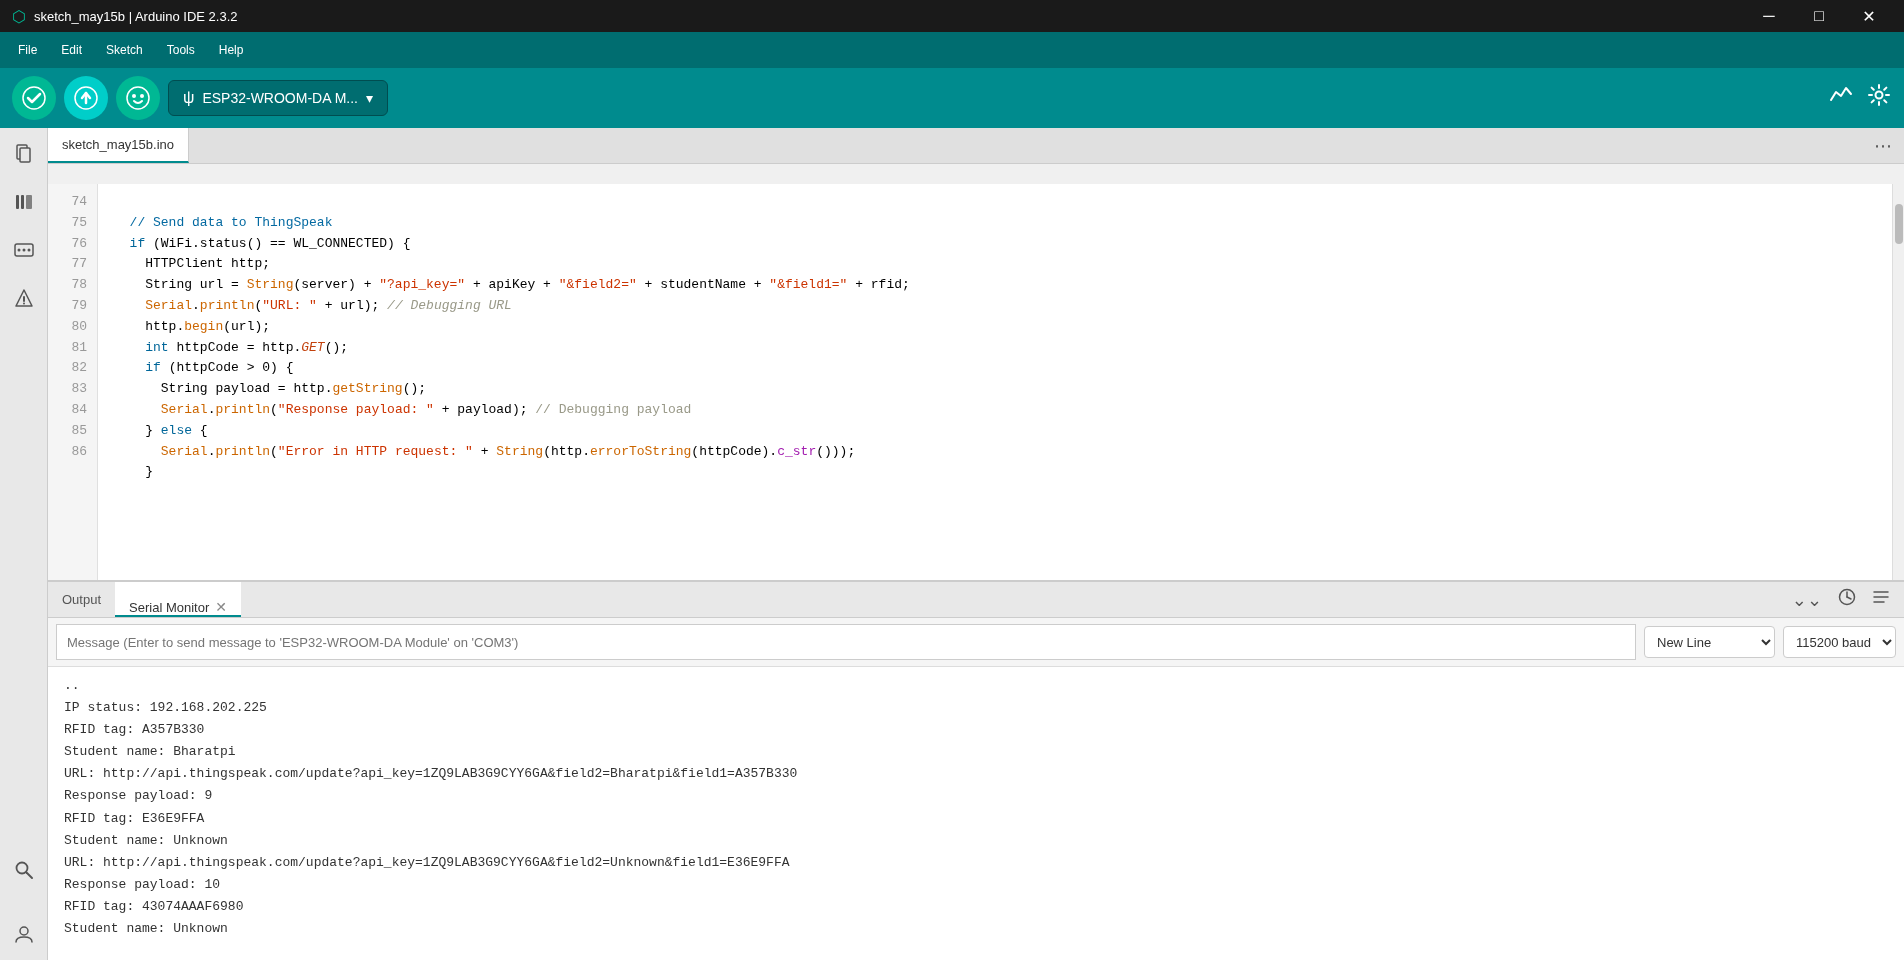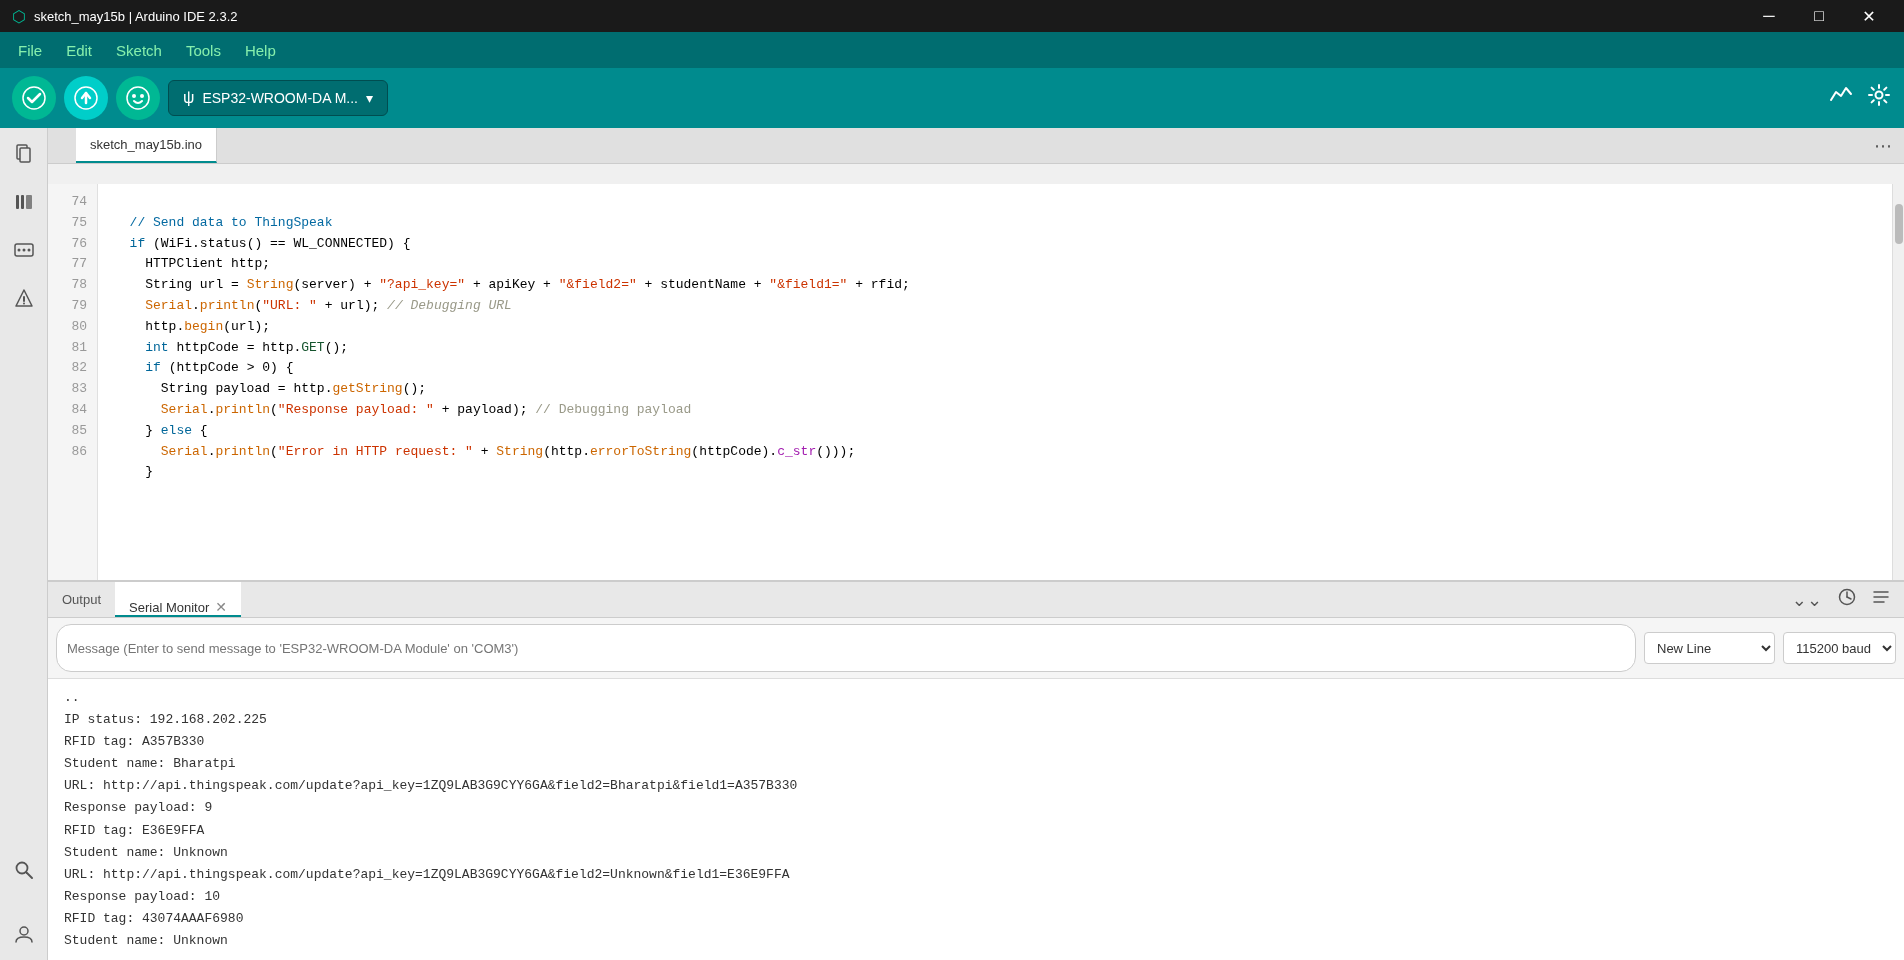--- a/index.html
+++ b/index.html
@@ -28,23 +28,23 @@
     #menubar {
       background: #006d70;
       height: 36px;
       display: flex;
       align-items: center;
       padding: 0 8px;
       gap: 4px;
       flex-shrink: 0;
     }
     .menu-item {
-      color: #86efac;
+      color: #ffffff;
       padding: 4px 10px;
-      font-size: 15px;
+      font-size: 12px;
       cursor: pointer;
       border-radius: 3px;
     }
 
     
     #toolbar {
       background: #008b8e;
       height: 60px;
       display: flex;
       align-items: center;
@@ -137,21 +137,20 @@
     }
     .tab {
       display: flex;
       align-items: center;
       padding: 0 14px;
       font-size: 13px;
       cursor: pointer;
       border-right: 1px solid #ccc;
       background: #f5f5f5;
       color: #333;
-      margin-left: 28px;
     }
     .tab.active { background: #fff; border-bottom: 2px solid #008b8e; }
     .tab-more {
       margin-left: auto;
       padding: 0 12px;
       display: flex;
       align-items: center;
       cursor: pointer;
       font-size: 18px;
       color: #555;
@@ -265,23 +264,23 @@
       display: flex;
       align-items: center;
       padding: 6px 8px;
       background: #f5f5f5;
       border-bottom: 1px solid #ddd;
       gap: 8px;
       flex-shrink: 0;
     }
     #serial-input {
       flex: 1;
-      height: 48px;
+      height: 36px;
       border: 1px solid #ccc;
-      border-radius: 15px;
+      border-radius: 0;
       padding: 0 10px;
       font-size: 13px;
       background: #fff;
       color: #999;
     }
     .serial-select {
       height: 32px;
       border: 1px solid #ccc;
       border-radius: 4px;
       padding: 0 8px;
@@ -440,21 +439,21 @@
         <span class="line-num">85</span>
         <span class="line-num">86</span>
       </div>
       <div id="code-content">
 <span>  <span style="color:#0369a1;">// Send data to ThingSpeak</span>
 </span><span>  <span style="color:#006699;">if</span> (WiFi.status() == WL_CONNECTED) {
 </span><span>    HTTPClient http;
 </span><span>    String url = <span style="color:#cc6600;">String</span>(server) + <span style="color:#cc3300;">"?api_key="</span> + apiKey + <span style="color:#cc3300;">"&amp;field2="</span> + studentName + <span style="color:#cc3300;">"&amp;field1="</span> + rfid;
 </span><span>    <span style="color:#cc6600;">Serial</span>.<span style="color:#cc6600;">println</span>(<span style="color:#cc3300;">"URL: "</span> + url); <span style="color:#999988;font-style:italic;">// Debugging URL</span>
 </span><span>    http.<span style="color:#cc6600;">begin</span>(url);
-</span><span>    <span style="color:#006699;">int</span> httpCode = http.<span style="color:#14532d;">GET</span>();
+</span><span>    <span style="color:#006699;">int</span> httpCode = http.<span style="color:#c2410c;font-style:italic;">GET</span>();
 </span><span>    <span style="color:#006699;">if</span> (httpCode &gt; 0) {
 </span><span>      String payload = http.<span style="color:#cc6600;">getString</span>();
 </span><span>      <span style="color:#cc6600;">Serial</span>.<span style="color:#cc6600;">println</span>(<span style="color:#cc3300;">"Response payload: "</span> + payload); <span style="color:#999988;">// Debugging payload</span>
 </span><span>    } <span style="color:#006699;">else</span> {
 </span><span>      <span style="color:#cc6600;">Serial</span>.<span style="color:#cc6600;">println</span>(<span style="color:#cc3300;">"Error in HTTP request: "</span> + <span style="color:#cc6600;">String</span>(http.<span style="color:#cc6600;">errorToString</span>(httpCode).<span style="color:#a21caf;">c_str</span>()));
 </span><span>    }
 </span>
       </div>
       <div id="editor-scrollbar">
         <div class="scroll-thumb" style="margin-top: 20px;"></div>

